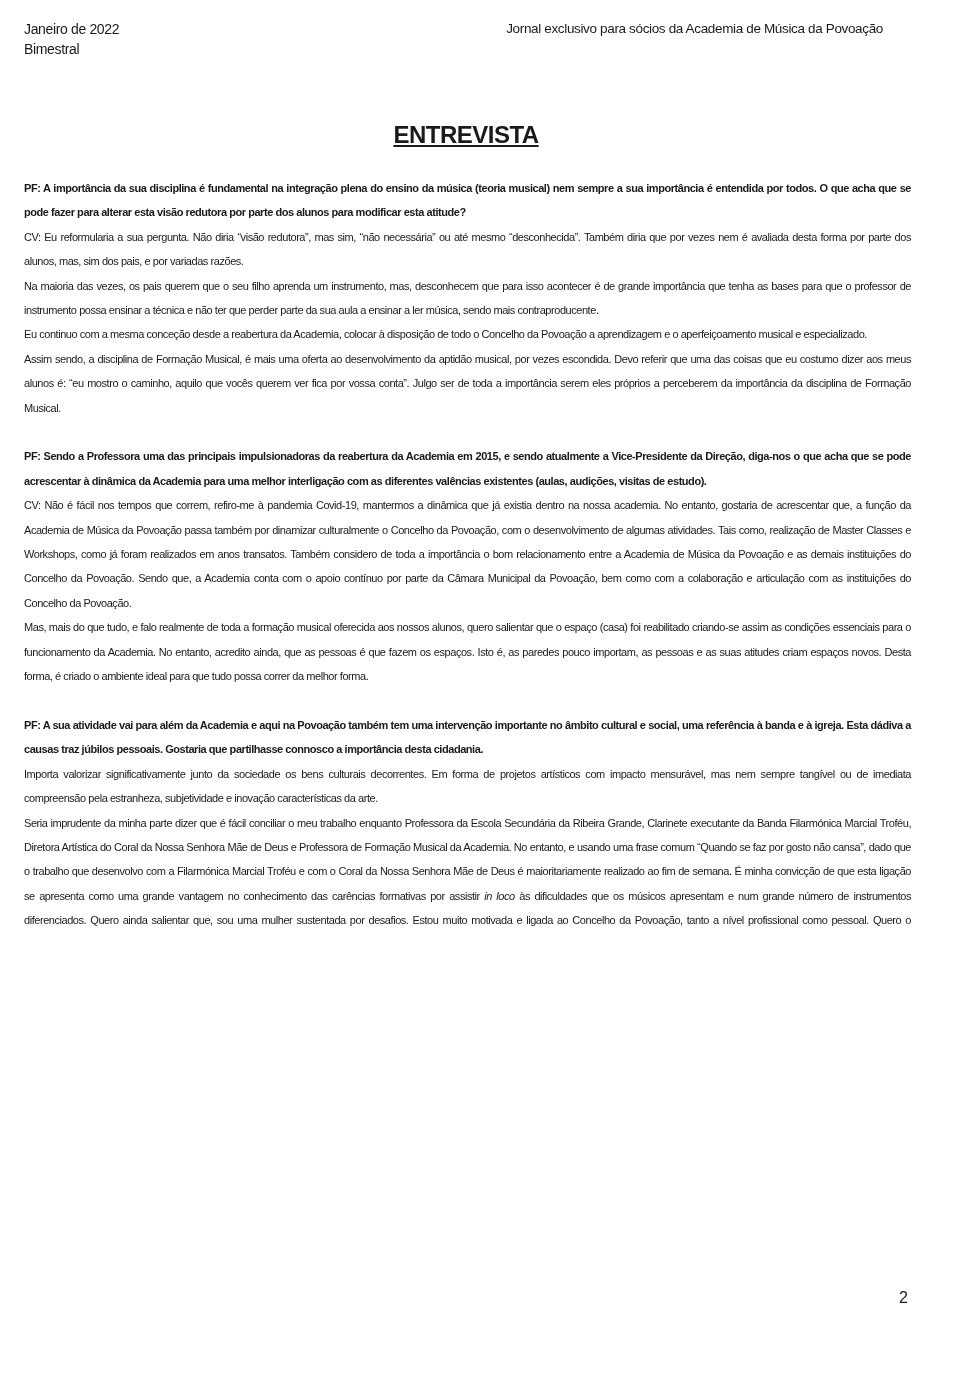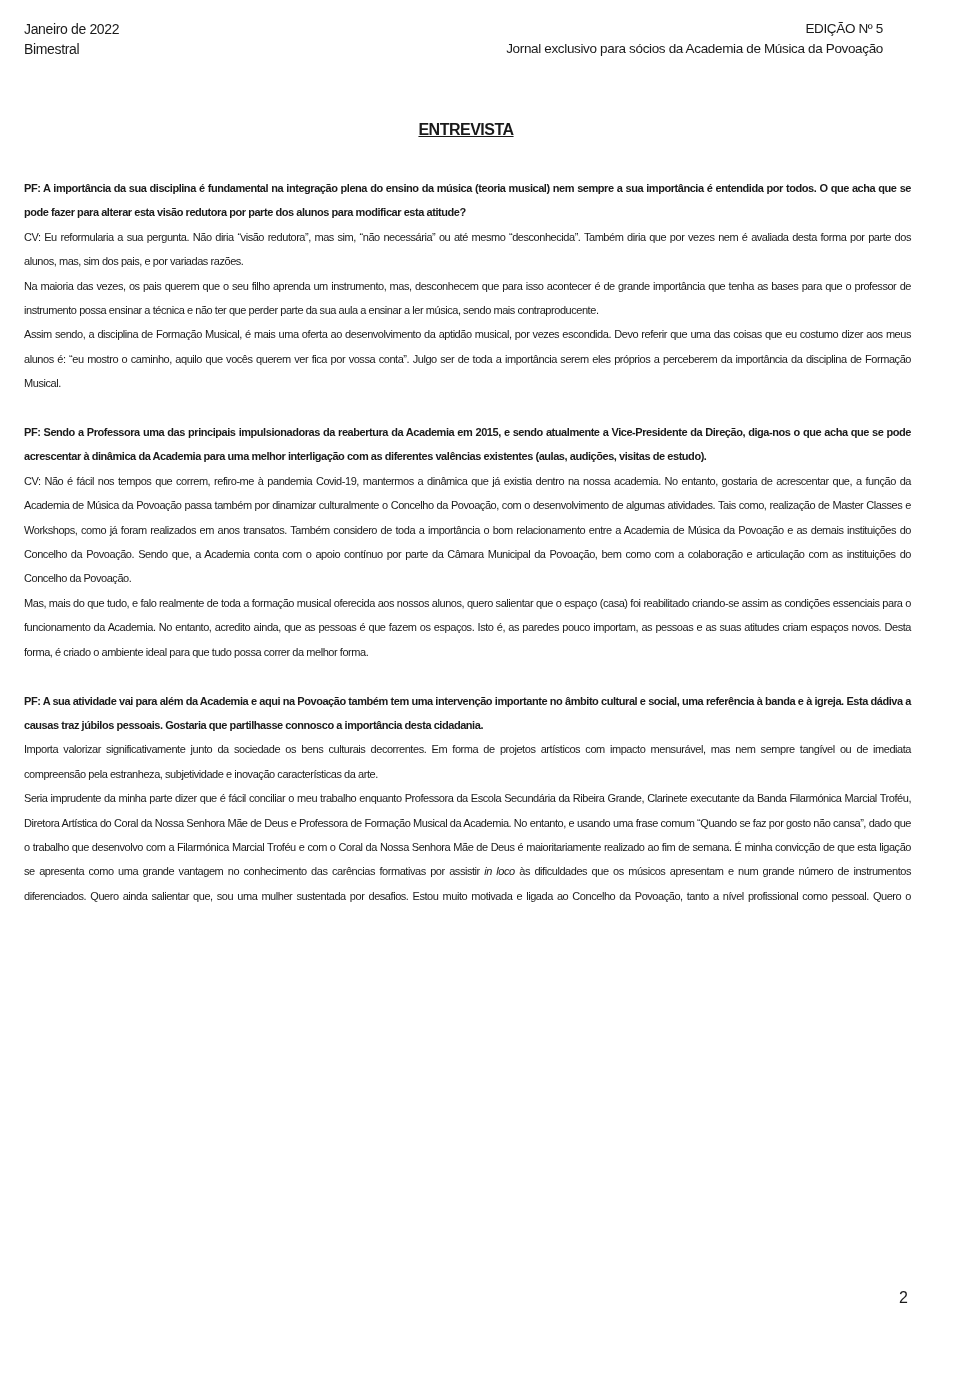--- a/index.html
+++ b/index.html
@@ -5,52 +5,52 @@
     html, body { margin: 0; padding: 0; background: #ffffff; }
     body {
       width: 980px; height: 1386px; overflow: hidden; position: relative;
       color: #1a1a1a;
       font-family: "Liberation Sans", sans-serif;
     }
     .header-left { position: absolute; left: 24px; top: 19px; font-size: 14px; line-height: 20px; letter-spacing: -0.35px; }
     .header-right { position: absolute; right: 97px; top: 19px; font-size: 13.5px; line-height: 20px; text-align: right; letter-spacing: -0.35px; }
     .title {
       position: absolute; left: 0; width: 932px; top: 121px; text-align: center;
-      font-weight: bold; font-size: 16px; text-decoration: underline; letter-spacing: -0.5px;
+      font-weight: bold; font-size: 24px; text-decoration: underline; letter-spacing: -0.5px;
     }
     .body {
       position: absolute; left: 24px; top: 176px; width: 887px;
       font-size: 11px; line-height: 24.4px; letter-spacing: -0.45px;
     }
     .body p { margin: 0; text-align: justify; }
     .body p.last-line-left { text-align-last: left; }
     .q { font-weight: bold; }
     .spacer { height: 24.4px; }
     .spk { font-weight: normal; margin-top: 36px; }
     .page-number { position: absolute; left: 899px; top: 1289px; font-size: 16px; }
   </style>
 </head>
 <body>
 
 <div class="header-left">
   <div>Janeiro de 2022</div>
   <div>Bimestral</div>
 </div>
 <div class="header-right">
-  <div>EDIÇÃO Nº 5</div>
   <div>Jornal exclusivo para sócios da Academia de Música da Povoação</div>
 </div>
 
 <div class="title">ENTREVISTA</div>
 
 <div class="body">
 
   <p class="q last-line-left"><span>PF:</span><span> A importância da sua disciplina é fundamental na integração plena do ensino da música (teoria musical) nem sempre a sua importância é entendida por todos. O que acha que se pode fazer para alterar esta visão redutora por parte dos alunos para modificar esta atitude?</span></p>
   <p class="last-line-left"><span class="spk">CV:</span><span> Eu reformularia a sua pergunta. Não diria “visão redutora”, mas sim, “não necessária” ou até mesmo “desconhecida”. Também diria que por vezes nem é avaliada desta forma por parte dos alunos, mas, sim dos pais, e por variadas razões.</span></p>
   <p class="last-line-left">Na maioria das vezes, os pais querem que o seu filho aprenda um instrumento, mas, desconhecem que para isso acontecer é de grande importância que tenha as bases para que o professor de instrumento possa ensinar a técnica e não ter que perder parte da sua aula a ensinar a ler música, sendo mais contraproducente.</p>
+  <p class="last-line-left">Eu continuo com a mesma conceção desde a reabertura da Academia, colocar à disposição de todo o Concelho da Povoação a aprendizagem e o aperfeiçoamento musical e especializado.</p>
   <p class="last-line-left">Assim sendo, a disciplina de Formação Musical, é mais uma oferta ao desenvolvimento da aptidão musical, por vezes escondida. Devo referir que uma das coisas que eu costumo dizer aos meus alunos é: “eu mostro o caminho, aquilo que vocês querem ver fica por vossa conta”. Julgo ser de toda a importância serem eles próprios a perceberem da importância da disciplina de Formação Musical.</p>
   <div class="spacer"></div>
 
   <p class="q last-line-left"><span>PF:</span><span> Sendo a Professora uma das principais impulsionadoras da reabertura da Academia em 2015, e sendo atualmente a Vice-Presidente da Direção, diga-nos o que acha que se pode acrescentar à dinâmica da Academia para uma melhor interligação com as diferentes valências existentes (aulas, audições, visitas de estudo).</span></p>
   <p class="last-line-left"><span class="spk">CV:</span><span> Não é fácil nos tempos que correm, refiro-me à pandemia Covid-19, mantermos a dinâmica que já existia dentro na nossa academia. No entanto, gostaria de acrescentar que, a função da Academia de Música da Povoação passa também por dinamizar culturalmente o Concelho da Povoação, com o desenvolvimento de algumas atividades. Tais como, realização de Master Classes e Workshops, como já foram realizados em anos transatos. Também considero de toda a importância o bom relacionamento entre a Academia de Música da Povoação e as demais instituições do Concelho da Povoação. Sendo que, a Academia conta com o apoio contínuo por parte da Câmara Municipal da Povoação, bem como com a colaboração e articulação com as instituições do Concelho da Povoação.</span></p>
   <p class="last-line-left">Mas, mais do que tudo, e falo realmente de toda a formação musical oferecida aos nossos alunos, quero salientar que o espaço (casa) foi reabilitado criando-se assim as condições essenciais para o funcionamento da Academia. No entanto, acredito ainda, que as pessoas é que fazem os espaços. Isto é, as paredes pouco importam, as pessoas e as suas atitudes criam espaços novos. Desta forma, é criado o ambiente ideal para que tudo possa correr da melhor forma.</p>
   <div class="spacer"></div>
 
   <p class="q last-line-left"><span>PF:</span><span> A sua atividade vai para além da Academia e aqui na Povoação também tem uma intervenção importante no âmbito cultural e social, uma referência à banda e à igreja. Esta dádiva a causas traz júbilos pessoais. Gostaria que partilhasse connosco a importância desta cidadania.</span></p>
   <p class="last-line-left">Importa valorizar significativamente junto da sociedade os bens culturais decorrentes. Em forma de projetos artísticos com impacto mensurável, mas nem sempre tangível ou de imediata compreensão pela estranheza, subjetividade e inovação características da arte.</p>

